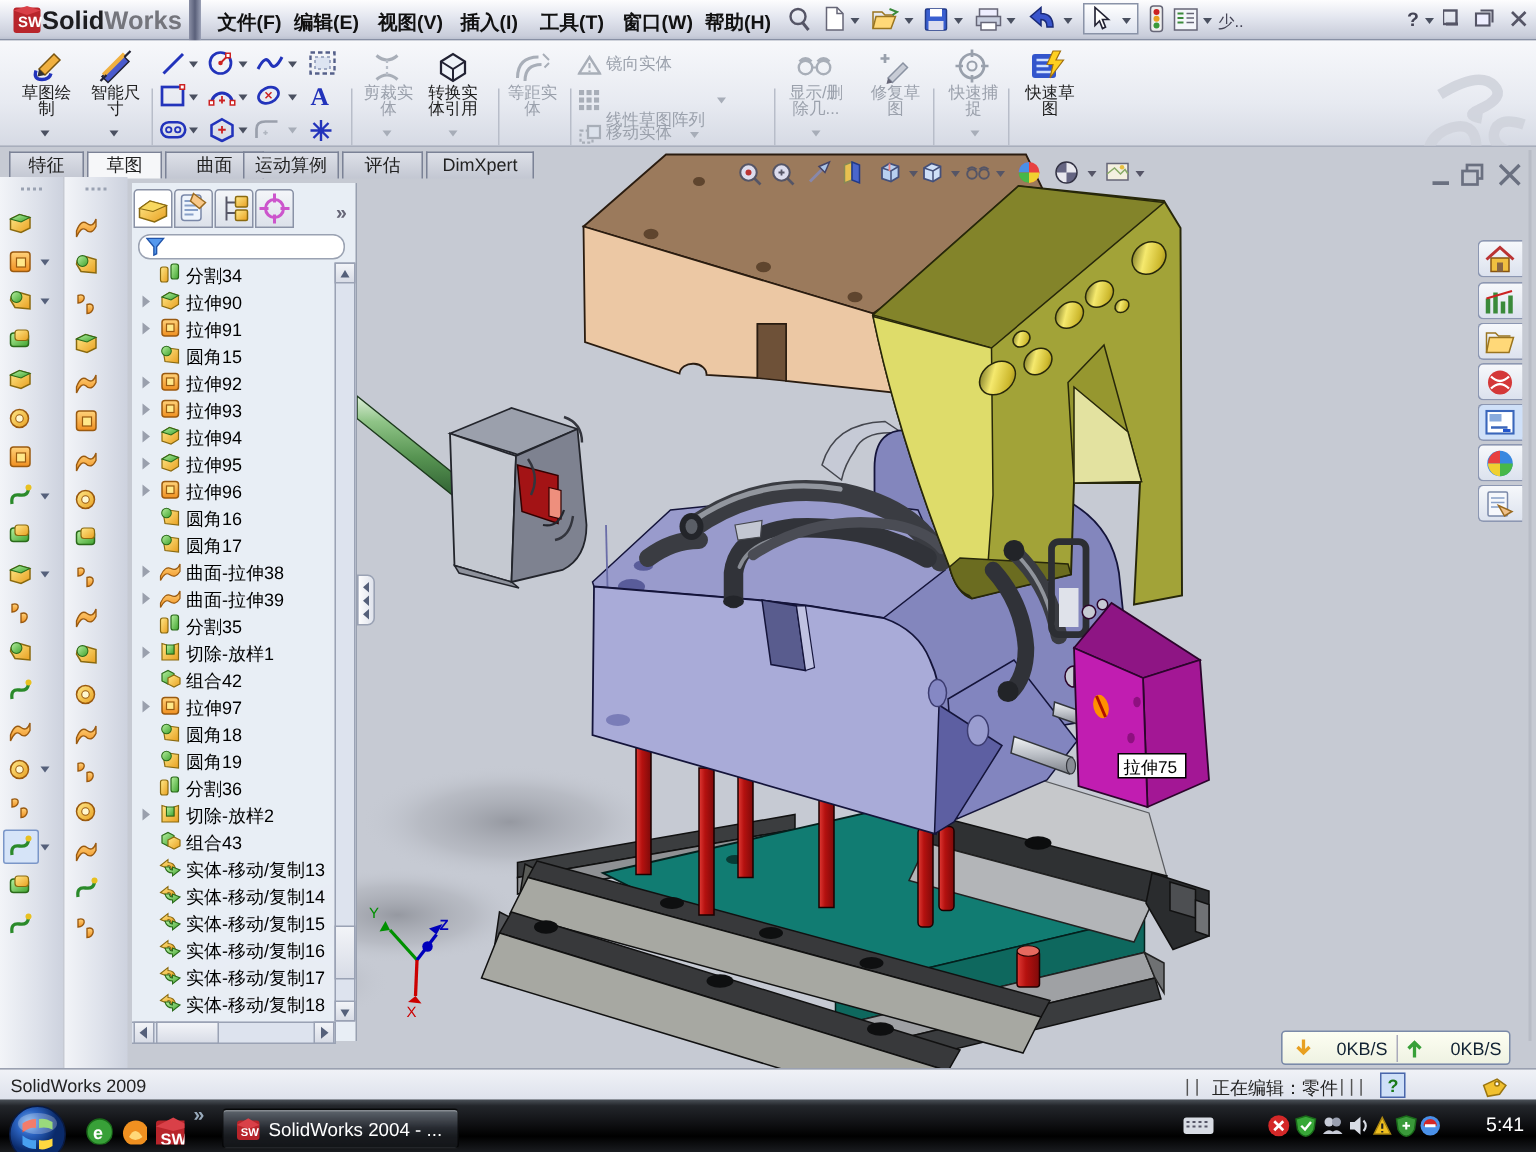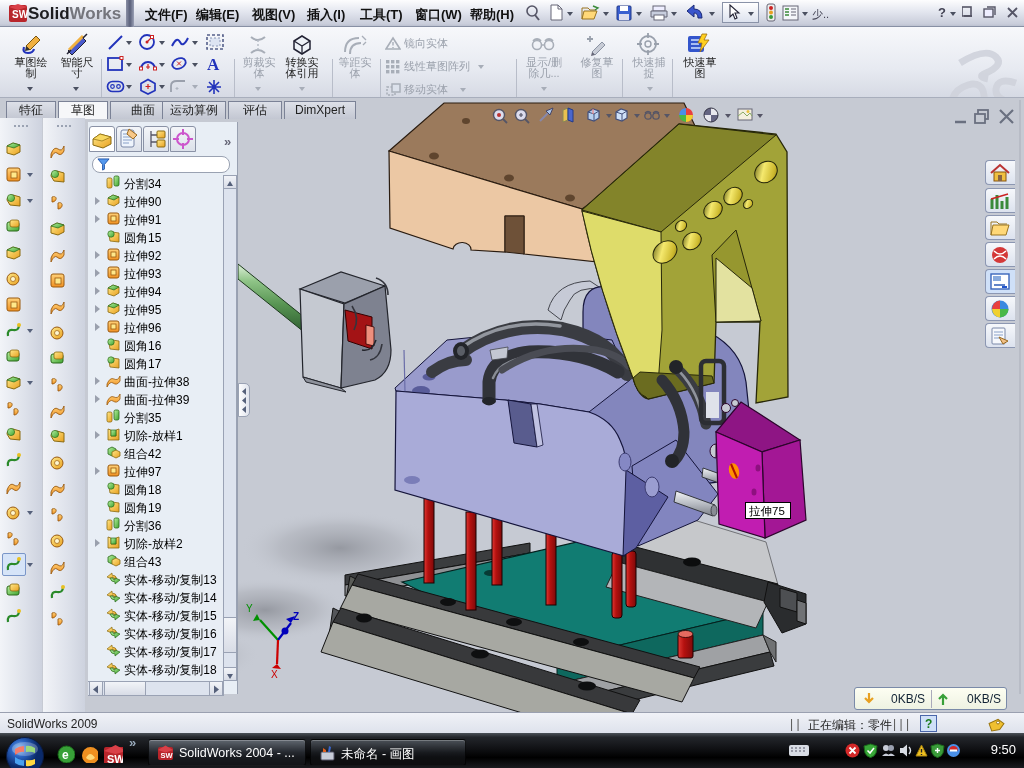--- a/index.html
+++ b/index.html
@@ -470,21 +470,21 @@
           <rect x="6" y="1" width="3.4" height="3.4"></rect>
           <rect x="11" y="1" width="3.4" height="3.4"></rect>
           <rect x="1" y="6" width="3.4" height="3.4"></rect>
           <rect x="6" y="6" width="3.4" height="3.4"></rect>
           <rect x="11" y="6" width="3.4" height="3.4"></rect>
           <rect x="1" y="11" width="3.4" height="3.4"></rect>
           <rect x="6" y="11" width="3.4" height="3.4"></rect>
           <rect x="11" y="11" width="3.4" height="3.4"></rect>
         </g>
       </svg>
-  <div class="tbtext tbgray" style="left:404px;top:34px;text-align:right;">线性草图阵列</div>
+  <div class="tbtext tbgray" style="left:404px;top:48px;text-align:right;">线性草图阵列</div>
   <div class="ddg dd" style="left:478px;top:38px;"></div>
   <svg class="abs" width="16" height="15" style="left:385px;top:55px">
         <rect x="2" y="5" width="8" height="8" fill="none" stroke="#a8aeb8" stroke-width="1.5" stroke-dasharray="2,1.5"></rect>
         <rect x="7" y="2" width="8" height="8" fill="#dce2ec" stroke="#a8aeb8" stroke-width="1.5"></rect>
       </svg>
   <div class="tbtext tbgray" style="left:404px;top:57px;text-align:left;">移动实体</div>
   <div class="ddg dd" style="left:460px;top:61px;"></div>
   <div class="vsep" style="left:516px;"></div>
 
   <svg class="abs" width="26" height="20" viewBox="0 0 26 20" style="left:531px;top:8px">
@@ -1127,28 +1127,20 @@
   <div class="abs" style="left:129px;top:2px;color:#9ab;font-size:13px;font-weight:bold;">»</div>
 
   <div class="taskbtn" style="left:148px;width:158px;background:linear-gradient(rgba(150,160,172,0.55),rgba(60,66,76,0.55) 50%,rgba(20,22,26,0.6));">
     <svg width="18" height="18" style="position:absolute;left:8px;top:4px">
           <rect x="1" y="3" width="15" height="13" rx="2" fill="#b8252b"></rect>
           <path d="M1,6 L8.5,1.5 L16,6 L8.5,8.5 Z" fill="#d94048"></path>
           <text x="3.5" y="13.5" font-size="7.5" font-weight="bold" fill="#fff" font-family="Liberation Sans">SW</text>
         </svg>
     <span style="position:absolute;left:30px;top:6px;font-size:12.5px;white-space:nowrap;">SolidWorks 2004 - ...</span>
   </div>
-  <div class="taskbtn" style="left:310px;width:156px;">
-    <svg width="18" height="18" style="position:absolute;left:8px;top:4px">
-          <rect x="2" y="8" width="13" height="8" rx="1" fill="#c8ccd8" stroke="#556"></rect>
-          <path d="M4,8 L4,4 L7,6 L7,8" fill="#e06020"></path>
-          <path d="M9,8 L10,2 L12,3 L11,8" fill="#3a66cc"></path>
-        </svg>
-    <span style="position:absolute;left:30px;top:6px;font-size:12.5px;white-space:nowrap;">未命名 - 画图</span>
-  </div>
 
   <svg class="abs" width="22" height="13" style="left:788px;top:11px">
         <rect x="1" y="1" width="20" height="11" rx="2" fill="#d8dce4"></rect>
         <path d="M3,4 h2 M7,4 h2 M11,4 h2 M15,4 h2 M3,7 h2 M7,7 h2 M11,7 h2 M15,7 h2" stroke="#556" stroke-width="1.2"></path>
       </svg>
   <svg class="abs" width="15" height="15" style="left:845px;top:10px">
         <circle cx="7.5" cy="7.5" r="7" fill="#d42828"></circle>
         <path d="M4.5,4.5 L10.5,10.5 M10.5,4.5 L4.5,10.5" stroke="#fff" stroke-width="1.8"></path>
       </svg>
   <svg class="abs" width="15" height="15" style="left:863px;top:10px">
@@ -1170,16 +1162,16 @@
       </svg>
   <svg class="abs" width="15" height="15" style="left:930px;top:10px">
         <path d="M7.5,1 L14,3 L13,10 Q11,14 7.5,14.5 Q4,14 2,10 L1,3 Z" fill="#3a9a3a" stroke="#1a6a1a"></path>
         <path d="M5,7.5 h5 M7.5,5 v5" stroke="#fff" stroke-width="1.4"></path>
       </svg>
   <svg class="abs" width="15" height="15" style="left:946px;top:10px">
         <circle cx="7.5" cy="7.5" r="6.5" fill="#4a90e8"></circle>
         <path d="M3,7.5 a4.5,4.5 0 0 1 9,0" fill="#d42828"></path>
         <rect x="4" y="6.5" width="7" height="2" fill="#fff"></rect>
       </svg>
-  <div id="clock">9:50</div>
+  <div id="clock">5:41</div>
 </div>
 
 </div>
 
 </body></html>

